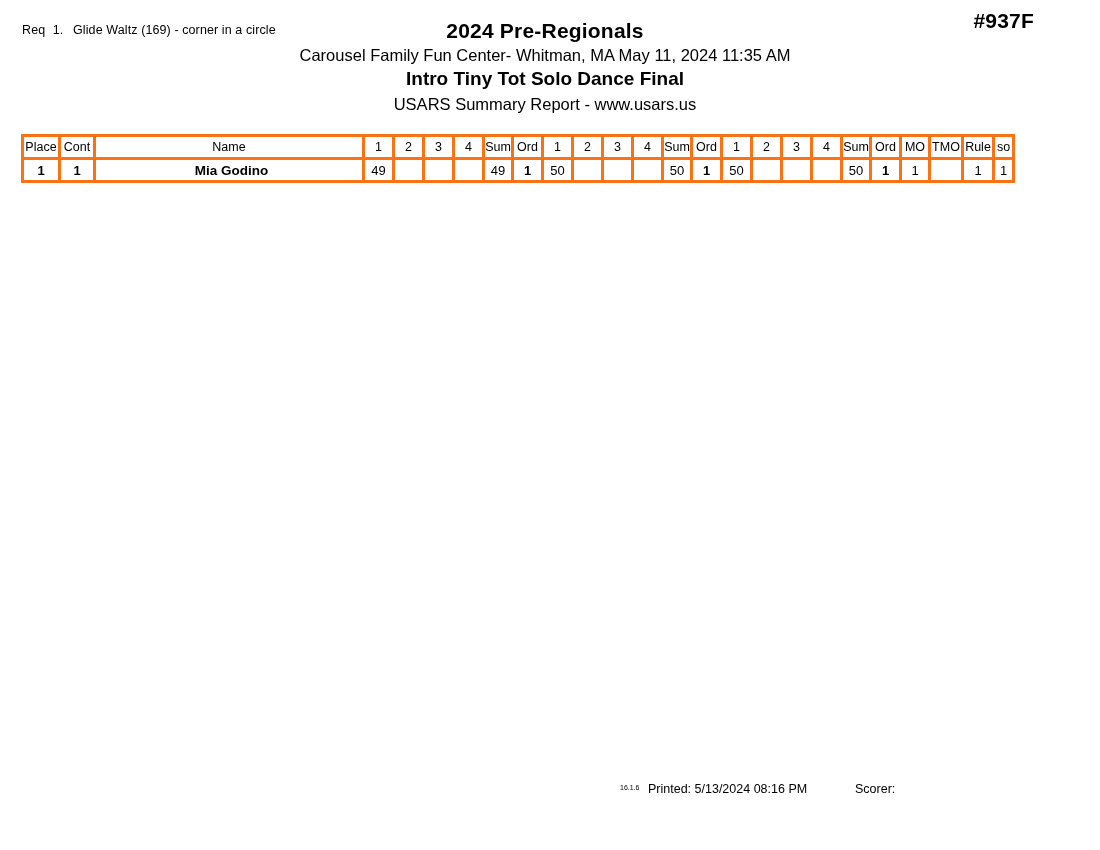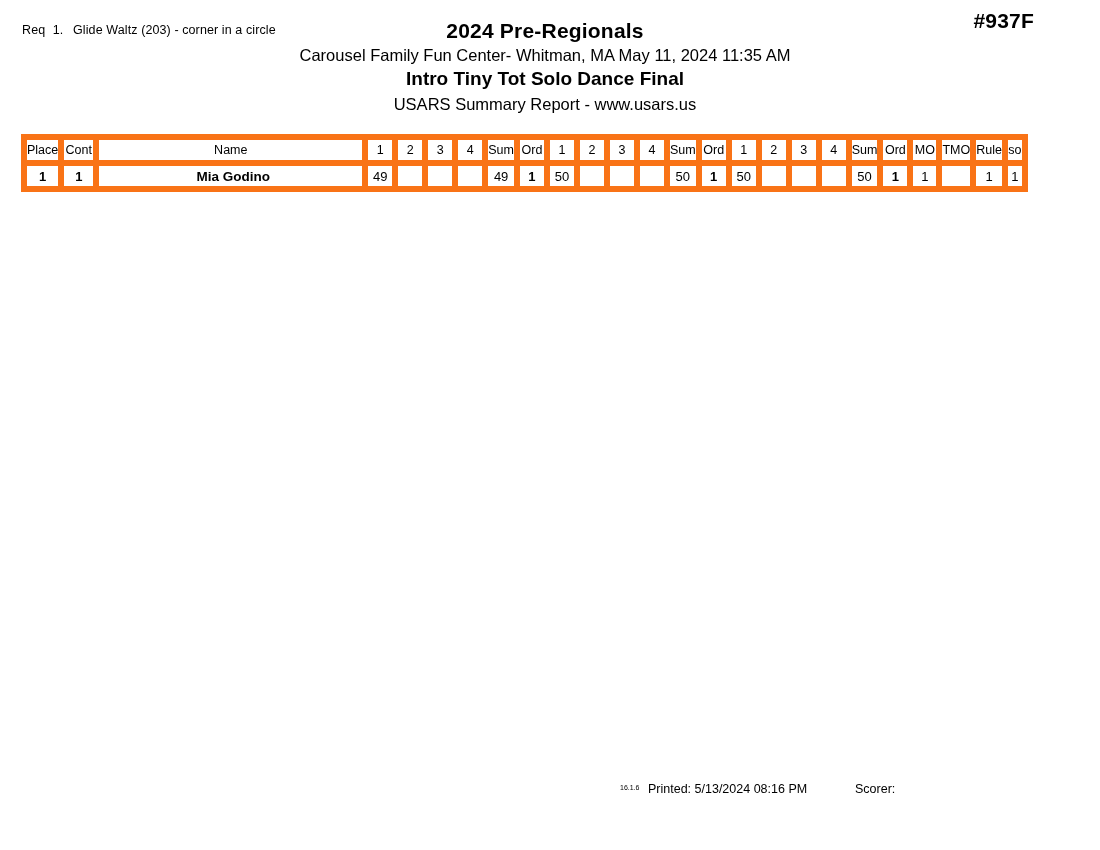--- a/index.html
+++ b/index.html
@@ -76,21 +76,21 @@
     position: absolute;
     left: 21px;
     top: 134px;
   }
   table.results {
     border-collapse: collapse;
     table-layout: fixed;
     font-size: 12.5px;
   }
   table.results td, table.results th {
-    border: 6px solid #f97316;
+    border: 3px solid #f97316;
     padding: 0;
     height: 19px;
     font-weight: normal;
     text-align: center;
     vertical-align: middle;
     overflow: hidden;
     white-space: nowrap;
   }
   
   tr.judge-row td {
@@ -152,21 +152,21 @@
     left: 855px;
     top: 2px;
   }
 </style>
 </head>
 <body>
 
 <div class="req-line">
   <span class="req-label">Req</span>
   <span class="req-num">1.</span>
-  <span class="req-text">Glide Waltz (203) - corner in a circle</span>
+  <span class="req-text">Glide Waltz (169) - corner in a circle</span>
 </div>
 
 <div class="event-code">#937F</div>
 
 <div class="title-block">
   <div class="title-main">2024 Pre-Regionals</div>
   <div class="title-venue">Carousel Family Fun Center- Whitman, MA  May 11, 2024  11:35 AM</div>
   <div class="title-event">Intro Tiny Tot Solo Dance Final</div>
   <div class="title-sub">USARS Summary Report - www.usars.us</div>
 </div>

